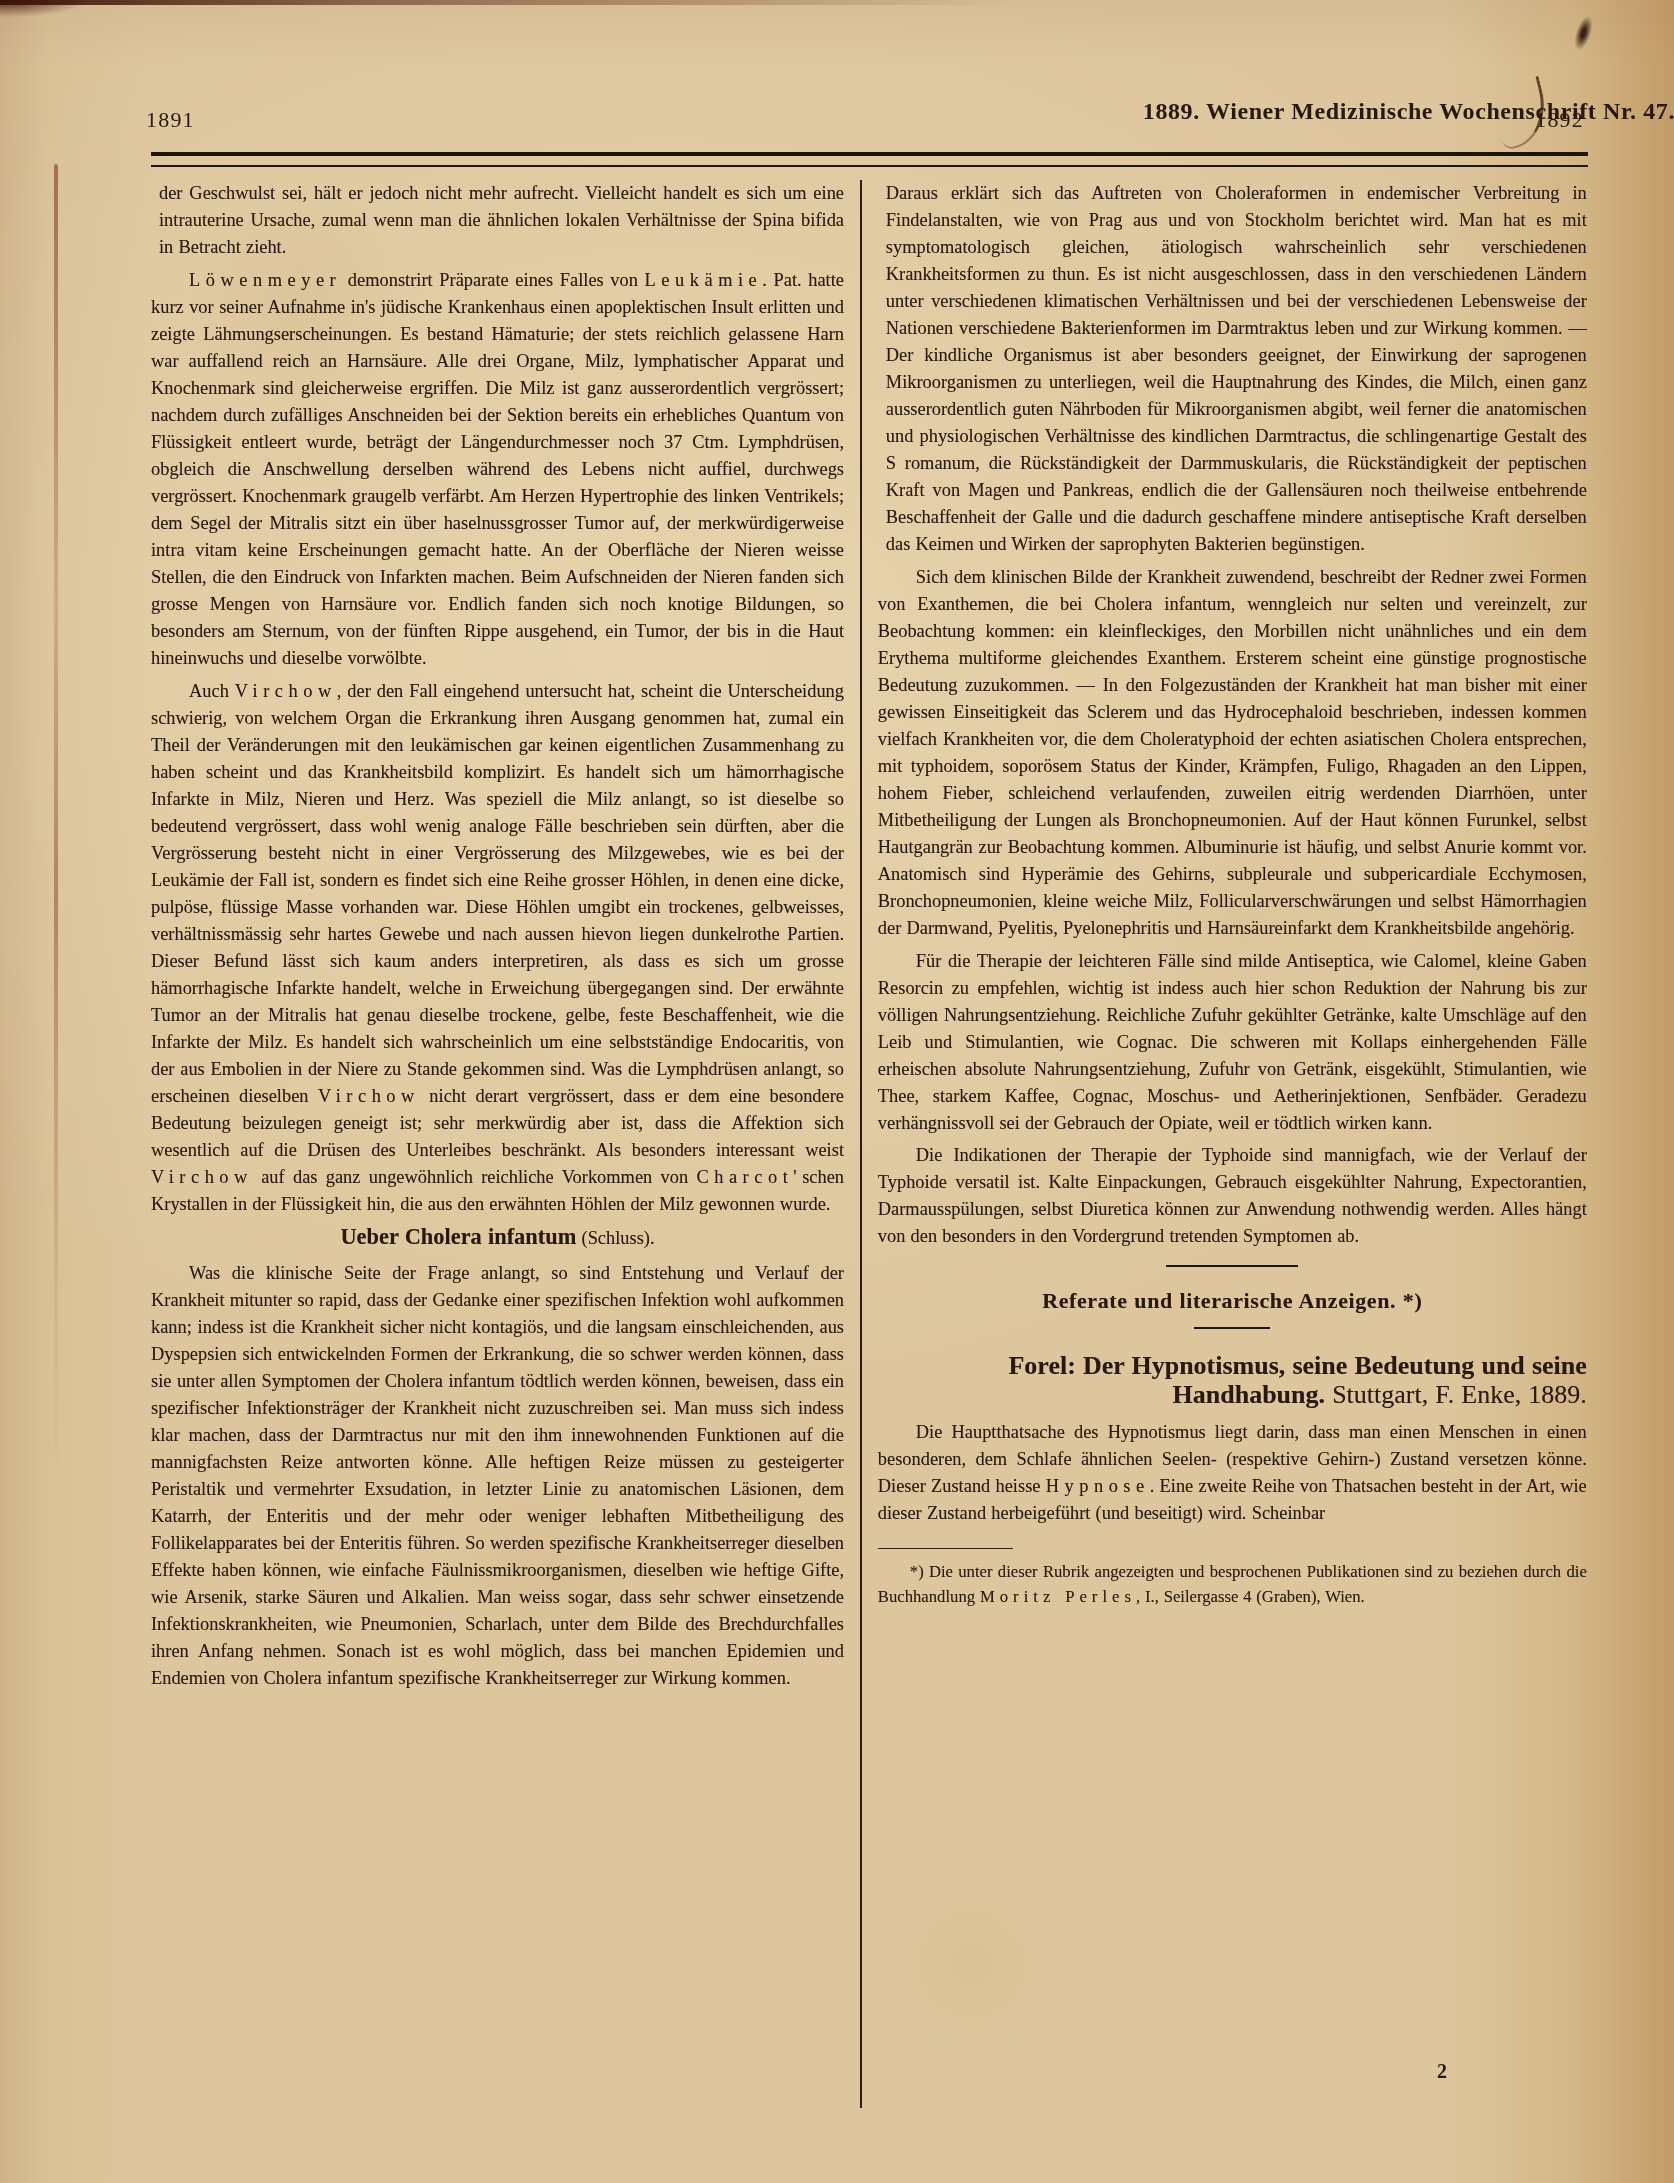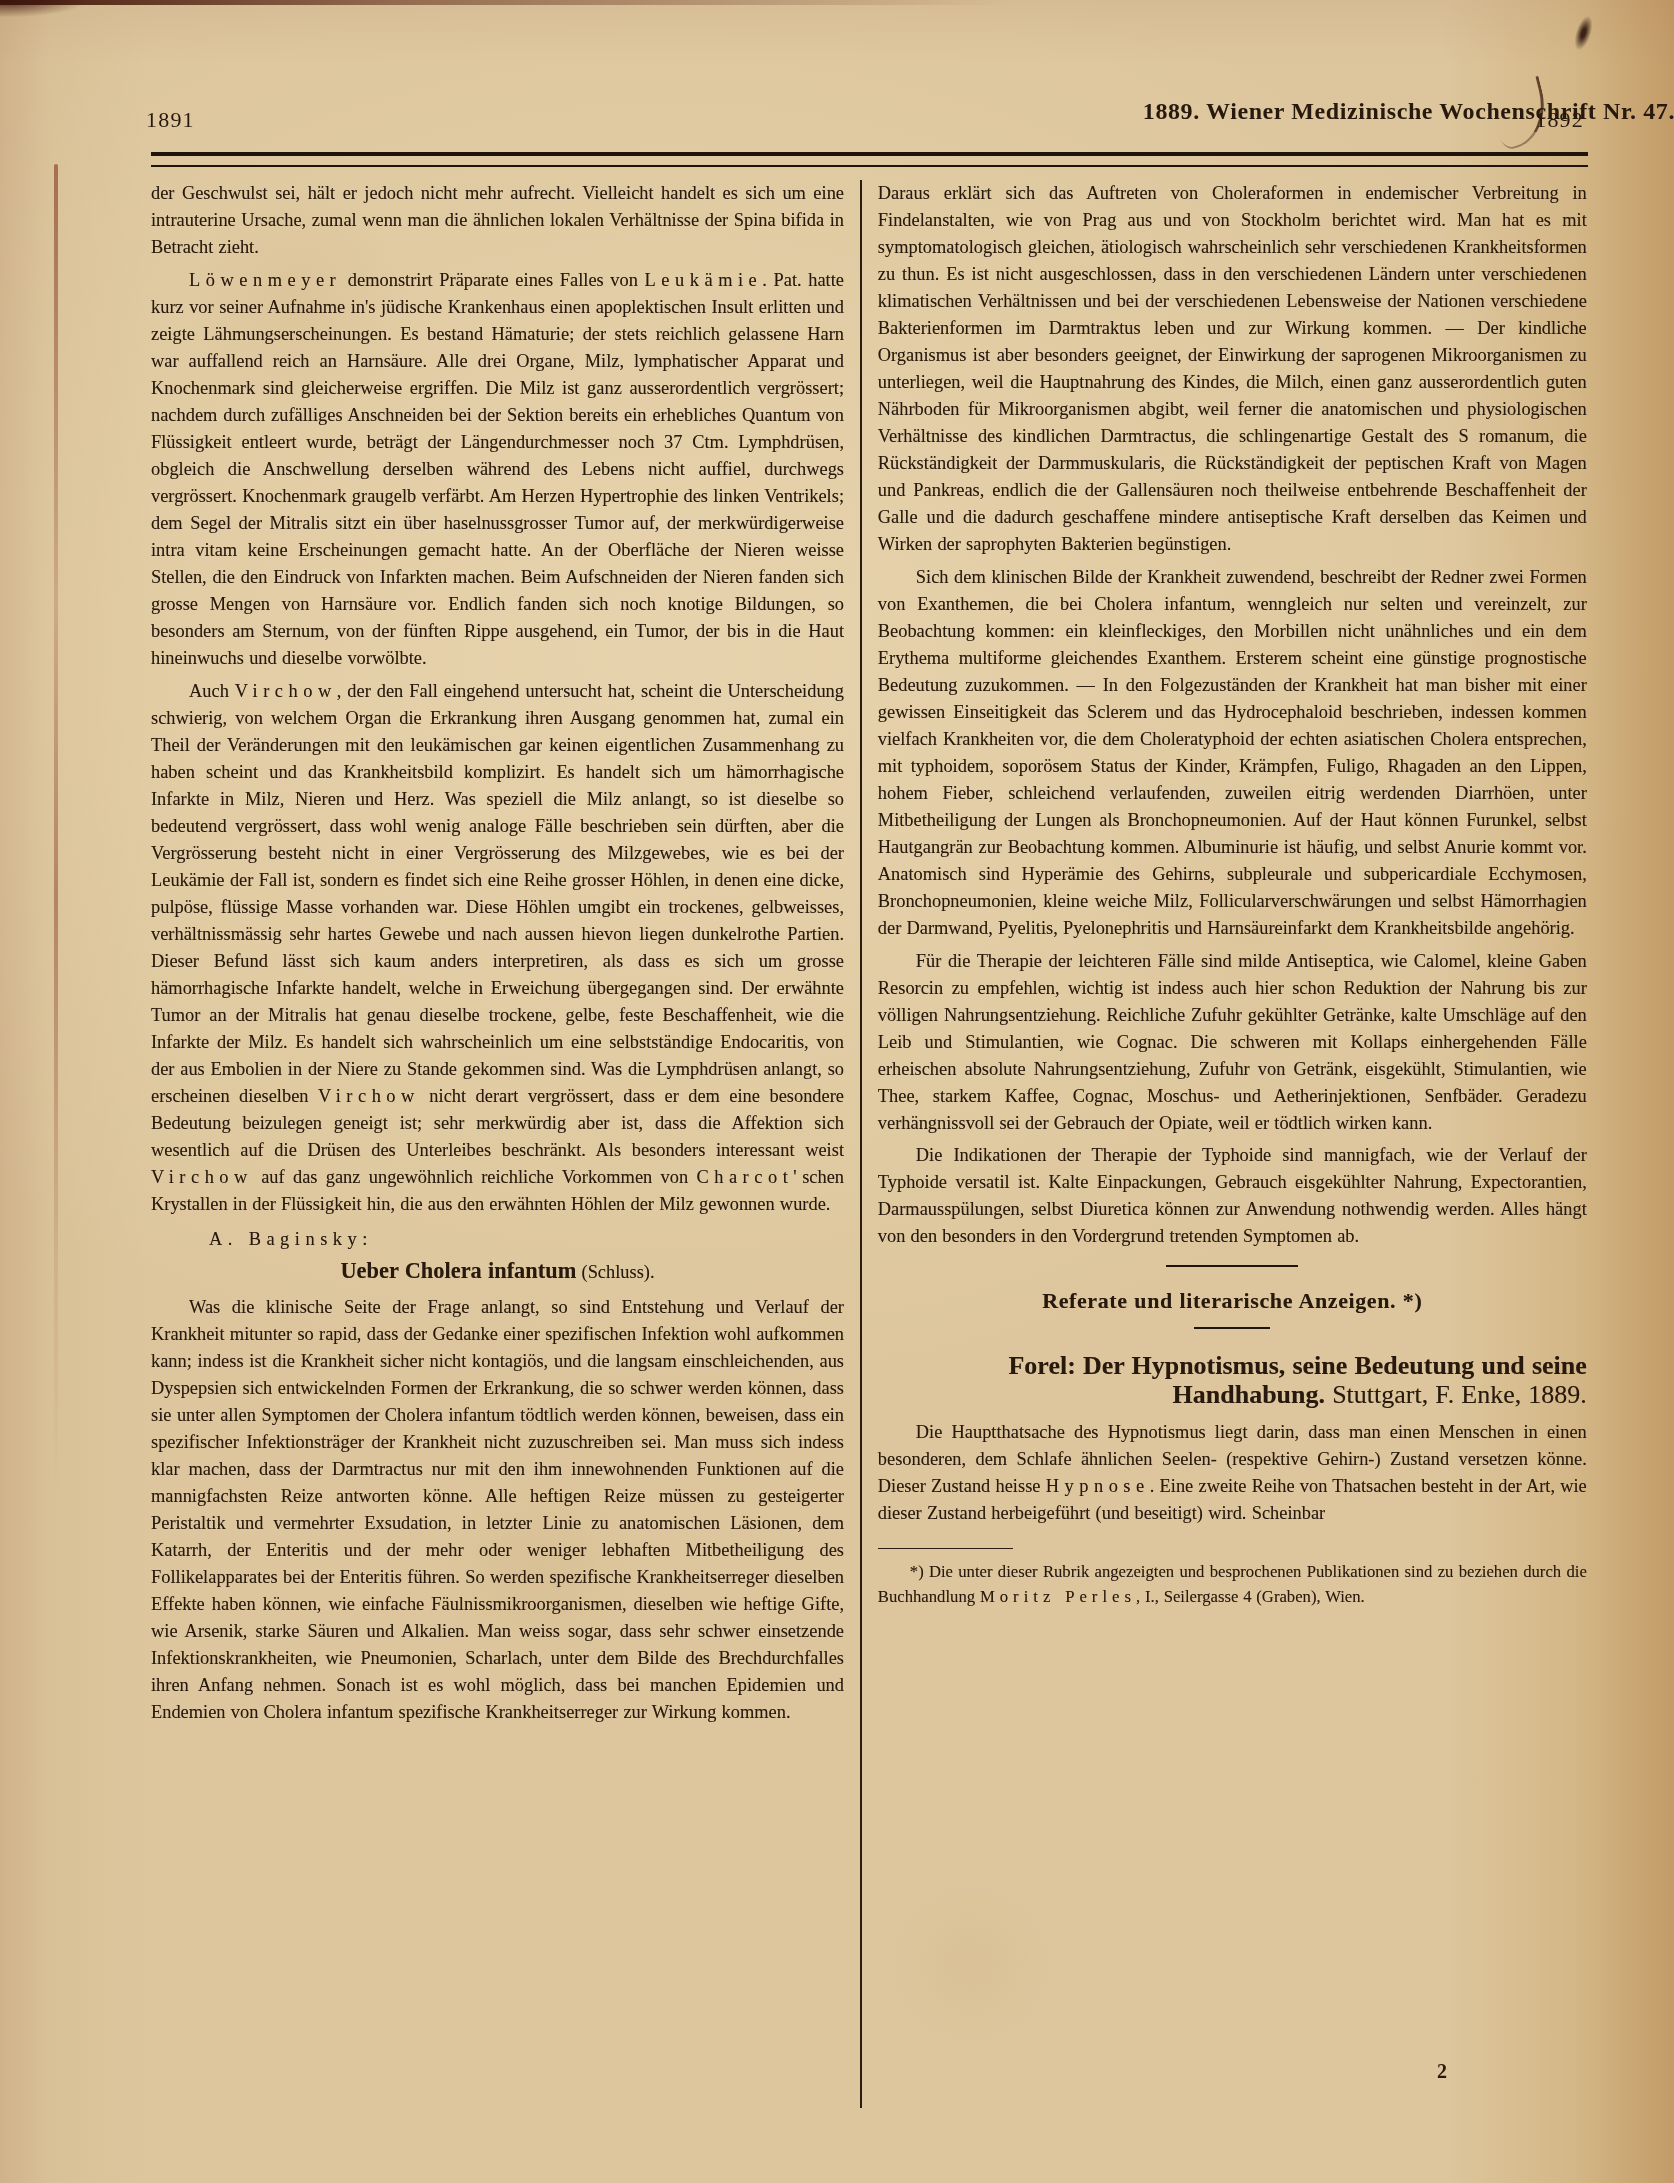--- a/index.html
+++ b/index.html
@@ -47,21 +47,21 @@
   
   .columns{position:absolute;left:151px;top:180px;width:1439px;display:flex;align-items:flex-start;}
   .col{font-size:18.4px;line-height:27px;word-spacing:0.6px;text-align:justify;
     text-shadow:0 0 0.6px rgba(44,24,12,0.35);}
   .col.left{width:693px;}
   .divider{flex:none;width:2.3px;height:1928px;margin-left:16px;background:#2a1d10;}
   .col.right{width:709px;margin-left:15.5px;}
   
   .blk{margin:0 0 5.8px;}
   .blk.p{text-indent:38px;}
-  .blk.p.noindent{text-indent:0;}
+  .blk.p.noindent{text-indent:0;margin-left:8px;}
   .sp{letter-spacing:0.30em;}
   .b{font-weight:700;}
   .blk.author{margin:8px 0 3.5px 58px;text-align:left;text-indent:0;}
   .blk.article-title{text-align:center;text-indent:0;margin:4.6px 0 8px;font-size:18.4px;}
   .blk.article-title .b{font-size:22.4px;}
   .blk.end-rule{width:132px;height:0;border-top:2.3px solid #1e140b;margin:15px auto 17.3px;}
   .blk.section-heading{text-align:center;text-indent:0;font-size:22px;line-height:32px;
     font-weight:700;margin:3.5px 0 10.4px;letter-spacing:0.6px;}
   .blk.heading-rule{width:76px;height:0;border-top:2.3px solid #1e140b;margin:0 auto 22px;}
   .blk.review-heading{font-size:26px;line-height:29px;padding-left:60px;text-indent:-60px;
@@ -86,21 +86,20 @@
   <div class="masthead">1889. Wiener Medizinische Wochenschrift Nr. 47.</div>
   <span class="hdr-num right">1892</span>
 
   <div class="rule-double"></div>
 
   <div class="columns">
     <div class="col left">
         <p class="blk p noindent"><span>der Geschwulst sei, hält er jedoch nicht mehr aufrecht. Vielleicht handelt es sich um eine intrauterine Ursache, zumal wenn man die ähnlichen lokalen Verhältnisse der Spina bifida in Betracht zieht.</span></p>
         <p class="blk p"><span class="sp">Löwenmeyer</span><span> demonstrirt Präparate eines Falles von </span><span class="sp">Leukämie</span><span>. Pat. hatte kurz vor seiner Aufnahme in's jüdische Krankenhaus einen apoplektischen Insult erlitten und zeigte Lähmungserscheinungen. Es bestand Hämaturie; der stets reichlich gelassene Harn war auffallend reich an Harnsäure. Alle drei Organe, Milz, lymphatischer Apparat und Knochenmark sind gleicherweise ergriffen. Die Milz ist ganz ausserordentlich vergrössert; nachdem durch zufälliges Anschneiden bei der Sektion bereits ein erhebliches Quantum von Flüssigkeit entleert wurde, beträgt der Längendurchmesser noch 37 Ctm. Lymphdrüsen, obgleich die Anschwellung derselben während des Lebens nicht auffiel, durchwegs vergrössert. Knochenmark graugelb verfärbt. Am Herzen Hypertrophie des linken Ventrikels; dem Segel der Mitralis sitzt ein über haselnussgrosser Tumor auf, der merkwürdigerweise intra vitam keine Erscheinungen gemacht hatte. An der Oberfläche der Nieren weisse Stellen, die den Eindruck von Infarkten machen. Beim Aufschneiden der Nieren fanden sich grosse Mengen von Harnsäure vor. Endlich fanden sich noch knotige Bildungen, so besonders am Sternum, von der fünften Rippe ausgehend, ein Tumor, der bis in die Haut hineinwuchs und dieselbe vorwölbte.</span></p>
         <p class="blk p"><span>Auch </span><span class="sp">Virchow</span><span>, der den Fall eingehend untersucht hat, scheint die Unterscheidung schwierig, von welchem Organ die Erkrankung ihren Ausgang genommen hat, zumal ein Theil der Veränderungen mit den leukämischen gar keinen eigentlichen Zusammenhang zu haben scheint und das Krankheitsbild komplizirt. Es handelt sich um hämorrhagische Infarkte in Milz, Nieren und Herz. Was speziell die Milz anlangt, so ist dieselbe so bedeutend vergrössert, dass wohl wenig analoge Fälle beschrieben sein dürften, aber die Vergrösserung besteht nicht in einer Vergrösserung des Milzgewebes, wie es bei der Leukämie der Fall ist, sondern es findet sich eine Reihe grosser Höhlen, in denen eine dicke, pulpöse, flüssige Masse vorhanden war. Diese Höhlen umgibt ein trockenes, gelbweisses, verhältnissmässig sehr hartes Gewebe und nach aussen hievon liegen dunkelrothe Partien. Dieser Befund lässt sich kaum anders interpretiren, als dass es sich um grosse hämorrhagische Infarkte handelt, welche in Erweichung übergegangen sind. Der erwähnte Tumor an der Mitralis hat genau dieselbe trockene, gelbe, feste Beschaffenheit, wie die Infarkte der Milz. Es handelt sich wahrscheinlich um eine selbstständige Endocaritis, von der aus Embolien in der Niere zu Stande gekommen sind. Was die Lymphdrüsen anlangt, so erscheinen dieselben </span><span class="sp">Virchow</span><span> nicht derart vergrössert, dass er dem eine besondere Bedeutung beizulegen geneigt ist; sehr merkwürdig aber ist, dass die Affektion sich wesentlich auf die Drüsen des Unterleibes beschränkt. Als besonders interessant weist </span><span class="sp">Virchow</span><span> auf das ganz ungewöhnlich reichliche Vorkommen von </span><span class="sp">Charcot'</span><span>schen Krystallen in der Flüssigkeit hin, die aus den erwähnten Höhlen der Milz gewonnen wurde.</span></p>
-        <div class="blk author"><span class="sp">A. Baginsky:</span></div>
         <div class="blk article-title"><span class="b">Ueber Cholera infantum</span><span> (Schluss).</span></div>
         <p class="blk p"><span>Was die klinische Seite der Frage anlangt, so sind Entstehung und Verlauf der Krankheit mitunter so rapid, dass der Gedanke einer spezifischen Infektion wohl aufkommen kann; indess ist die Krankheit sicher nicht kontagiös, und die langsam einschleichenden, aus Dyspepsien sich entwickelnden Formen der Erkrankung, die so schwer werden können, dass sie unter allen Symptomen der Cholera infantum tödtlich werden können, beweisen, dass ein spezifischer Infektionsträger der Krankheit nicht zuzuschreiben sei. Man muss sich indess klar machen, dass der Darmtractus nur mit den ihm innewohnenden Funktionen auf die mannigfachsten Reize antworten könne. Alle heftigen Reize müssen zu gesteigerter Peristaltik und vermehrter Exsudation, in letzter Linie zu anatomischen Läsionen, dem Katarrh, der Enteritis und der mehr oder weniger lebhaften Mitbetheiligung des Follikelapparates bei der Enteritis führen. So werden spezifische Krankheitserreger dieselben Effekte haben können, wie einfache Fäulnissmikroorganismen, dieselben wie heftige Gifte, wie Arsenik, starke Säuren und Alkalien. Man weiss sogar, dass sehr schwer einsetzende Infektionskrankheiten, wie Pneumonien, Scharlach, unter dem Bilde des Brechdurchfalles ihren Anfang nehmen. Sonach ist es wohl möglich, dass bei manchen Epidemien und Endemien von Cholera infantum spezifische Krankheitserreger zur Wirkung kommen.</span></p>
       </div>
     <div class="divider"></div>
     <div class="col right">
         <p class="blk p noindent"><span>Daraus erklärt sich das Auftreten von Choleraformen in endemischer Verbreitung in Findelanstalten, wie von Prag aus und von Stockholm berichtet wird. Man hat es mit symptomatologisch gleichen, ätiologisch wahrscheinlich sehr verschiedenen Krankheitsformen zu thun. Es ist nicht ausgeschlossen, dass in den verschiedenen Ländern unter verschiedenen klimatischen Verhältnissen und bei der verschiedenen Lebensweise der Nationen verschiedene Bakterienformen im Darmtraktus leben und zur Wirkung kommen. — Der kindliche Organismus ist aber besonders geeignet, der Einwirkung der saprogenen Mikroorganismen zu unterliegen, weil die Hauptnahrung des Kindes, die Milch, einen ganz ausserordentlich guten Nährboden für Mikroorganismen abgibt, weil ferner die anatomischen und physiologischen Verhältnisse des kindlichen Darmtractus, die schlingenartige Gestalt des S romanum, die Rückständigkeit der Darmmuskularis, die Rückständigkeit der peptischen Kraft von Magen und Pankreas, endlich die der Gallensäuren noch theilweise entbehrende Beschaffenheit der Galle und die dadurch geschaffene mindere antiseptische Kraft derselben das Keimen und Wirken der saprophyten Bakterien begünstigen.</span></p>
         <p class="blk p"><span>Sich dem klinischen Bilde der Krankheit zuwendend, beschreibt der Redner zwei Formen von Exanthemen, die bei Cholera infantum, wenngleich nur selten und vereinzelt, zur Beobachtung kommen: ein kleinfleckiges, den Morbillen nicht unähnliches und ein dem Erythema multiforme gleichendes Exanthem. Ersterem scheint eine günstige prognostische Bedeutung zuzukommen. — In den Folgezuständen der Krankheit hat man bisher mit einer gewissen Einseitigkeit das Sclerem und das Hydrocephaloid beschrieben, indessen kommen vielfach Krankheiten vor, die dem Choleratyphoid der echten asiatischen Cholera entsprechen, mit typhoidem, soporösem Status der Kinder, Krämpfen, Fuligo, Rhagaden an den Lippen, hohem Fieber, schleichend verlaufenden, zuweilen eitrig werdenden Diarrhöen, unter Mitbetheiligung der Lungen als Bronchopneumonien. Auf der Haut können Furunkel, selbst Hautgangrän zur Beobachtung kommen. Albuminurie ist häufig, und selbst Anurie kommt vor. Anatomisch sind Hyperämie des Gehirns, subpleurale und subpericardiale Ecchymosen, Bronchopneumonien, kleine weiche Milz, Follicularverschwärungen und selbst Hämorrhagien der Darmwand, Pyelitis, Pyelonephritis und Harnsäureinfarkt dem Krankheitsbilde angehörig.</span></p>
         <p class="blk p"><span>Für die Therapie der leichteren Fälle sind milde Antiseptica, wie Calomel, kleine Gaben Resorcin zu empfehlen, wichtig ist indess auch hier schon Reduktion der Nahrung bis zur völligen Nahrungsentziehung. Reichliche Zufuhr gekühlter Getränke, kalte Umschläge auf den Leib und Stimulantien, wie Cognac. Die schweren mit Kollaps einhergehenden Fälle erheischen absolute Nahrungsentziehung, Zufuhr von Getränk, eisgekühlt, Stimulantien, wie Thee, starkem Kaffee, Cognac, Moschus- und Aetherinjektionen, Senfbäder. Geradezu verhängnissvoll sei der Gebrauch der Opiate, weil er tödtlich wirken kann.</span></p>
         <p class="blk p"><span>Die Indikationen der Therapie der Typhoide sind mannigfach, wie der Verlauf der Typhoide versatil ist. Kalte Einpackungen, Gebrauch eisgekühlter Nahrung, Expectorantien, Darmausspülungen, selbst Diuretica können zur Anwendung nothwendig werden. Alles hängt von den besonders in den Vordergrund tretenden Symptomen ab.</span></p>
         <div class="blk end-rule"></div>

